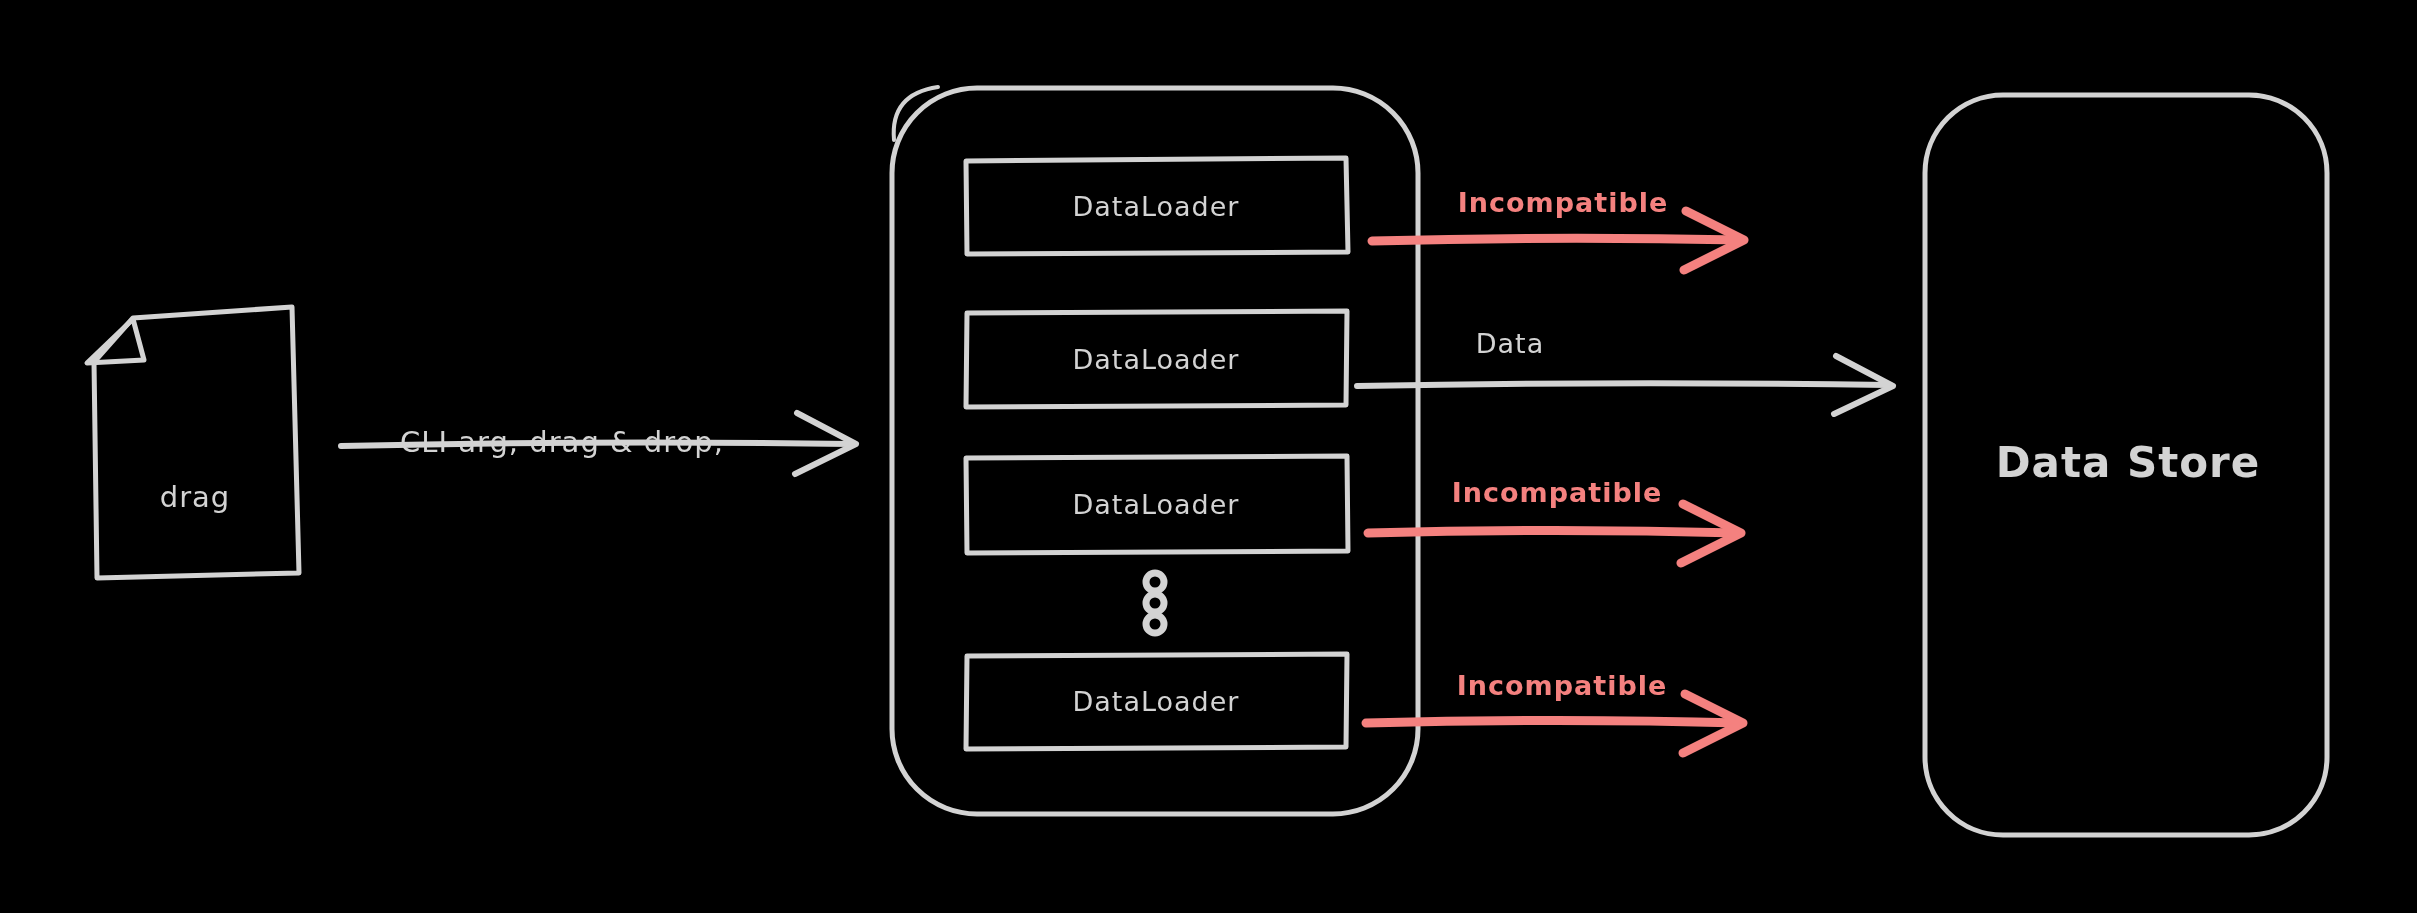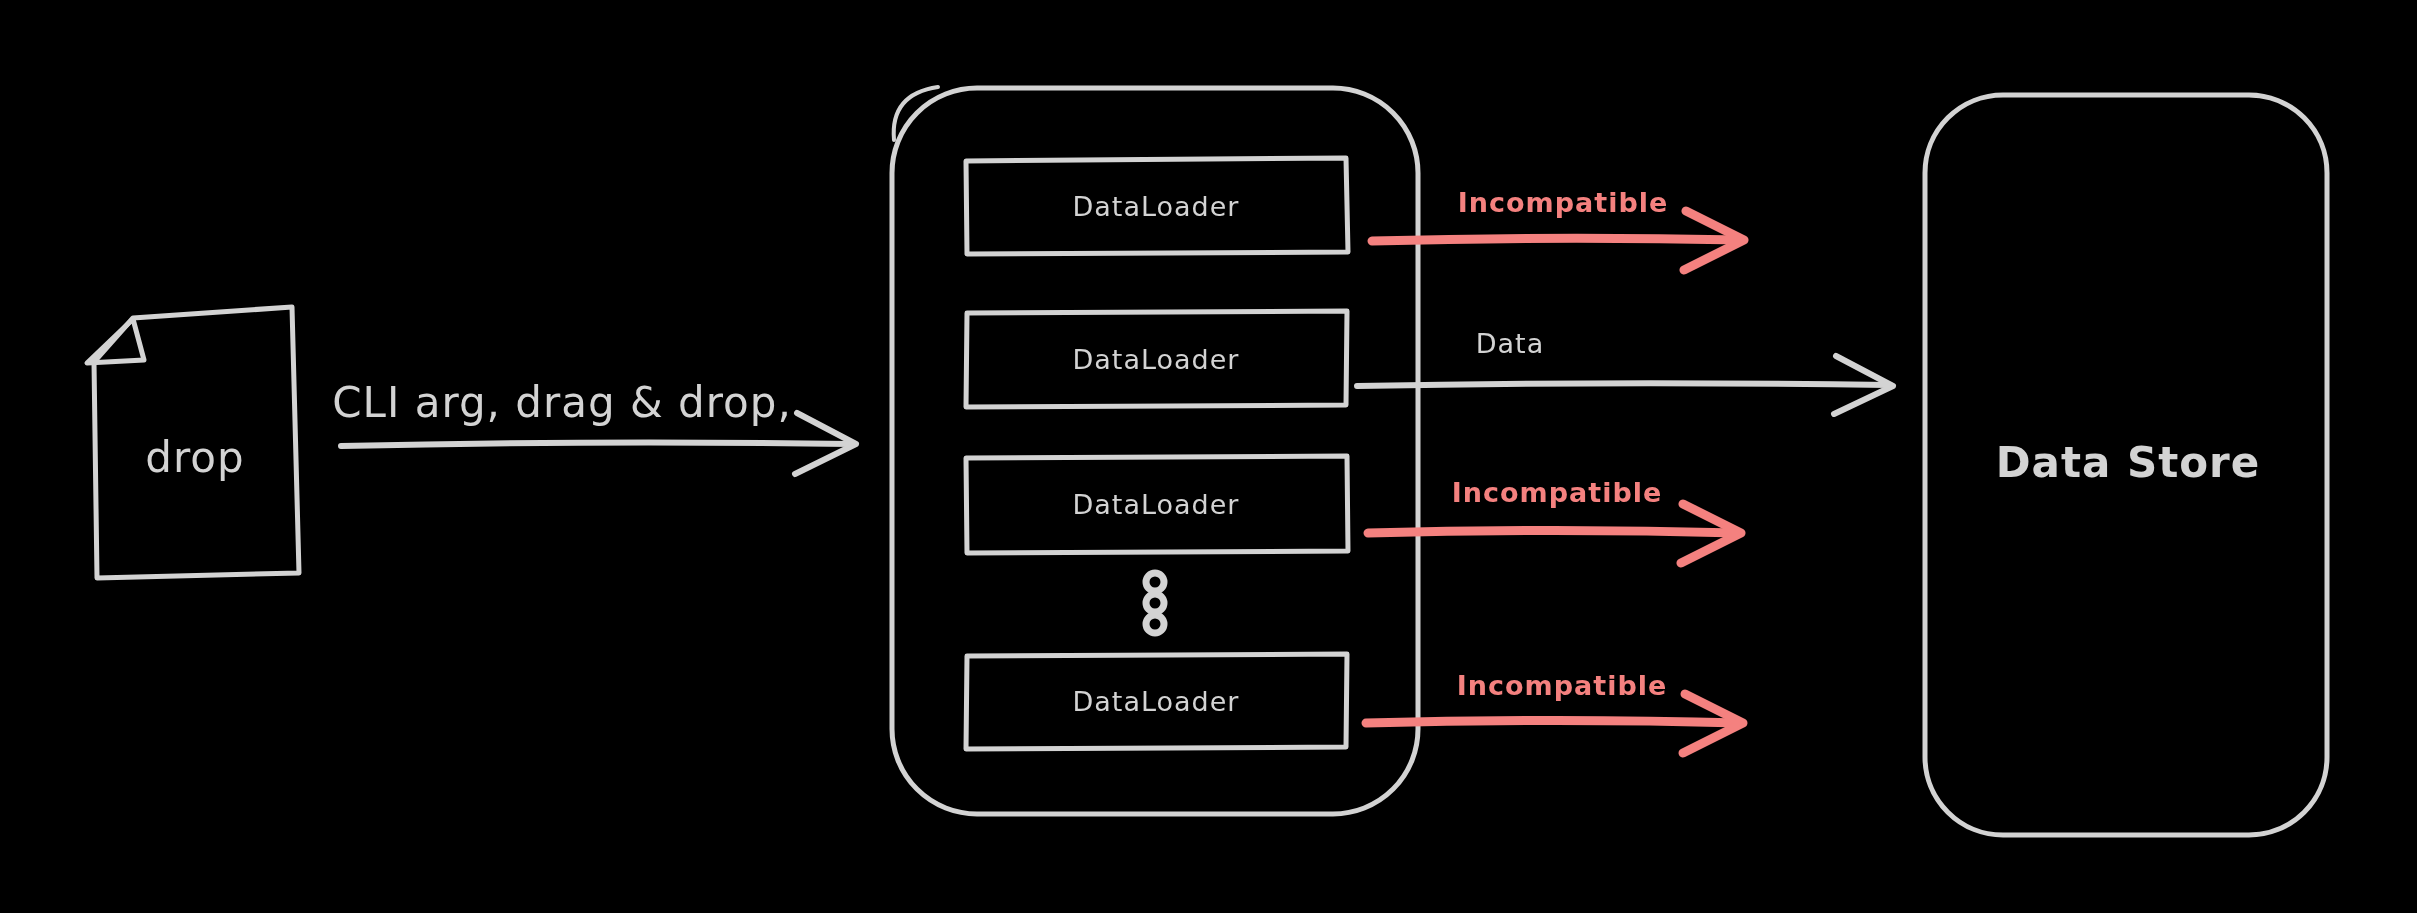--- a/index.html
+++ b/index.html
@@ -36,21 +36,21 @@
     position: absolute;
     transform: translate(-50%, -50%);
     color: var(--ink, #d3d3d3);
     white-space: nowrap;
     letter-spacing: 1px;
   }
   .label-accent {
     color: var(--accent, #f4817f);
     font-weight: 700;
   }
-  .fs38 { font-size: 42px; }
+  .fs38 { font-size: 29px; margin-top: 40px; }
   .fs40 { font-size: 27px; }
   .fs42 { font-size: 42px; }
 </style>
 </head>
 <body>
 
 <div id="canvas">
 
   <svg id="diagram-svg" width="2417" height="913" viewBox="0 0 2417 913">
 
@@ -96,21 +96,21 @@
       <path class="accent-stroke" stroke-width="9" d="M1368,533 Q1555,528 1739,533"></path>
       <path class="accent-stroke" stroke-width="9" d="M1683,504 L1741,533 L1681,563"></path>
     </g>
 
     <g>
       <path class="accent-stroke" stroke-width="9" d="M1366,723 Q1560,718 1741,723"></path>
       <path class="accent-stroke" stroke-width="9" d="M1685,694 L1743,723 L1683,753"></path>
     </g>
   </svg>
 
-  <div class="label fs38" style="left:195px; top:457px;">drop</div>
+  <div class="label fs38" style="left:195px; top:457px;">drag</div>
 
   <div class="label fs38" style="left:562px; top:402px;">CLI arg, drag &amp; drop,</div>
 
   <div class="label fs40" style="left:1156px; top:206px;">DataLoader</div>
   <div class="label fs40" style="left:1156px; top:359px;">DataLoader</div>
   <div class="label fs40" style="left:1156px; top:504px;">DataLoader</div>
   <div class="label fs40" style="left:1156px; top:701px;">DataLoader</div>
 
   <div class="label label-accent fs40" style="left:1563px; top:202px;">Incompatible</div>
   <div class="label fs40" style="left:1510px; top:343px;text-align:right;">Data</div>

